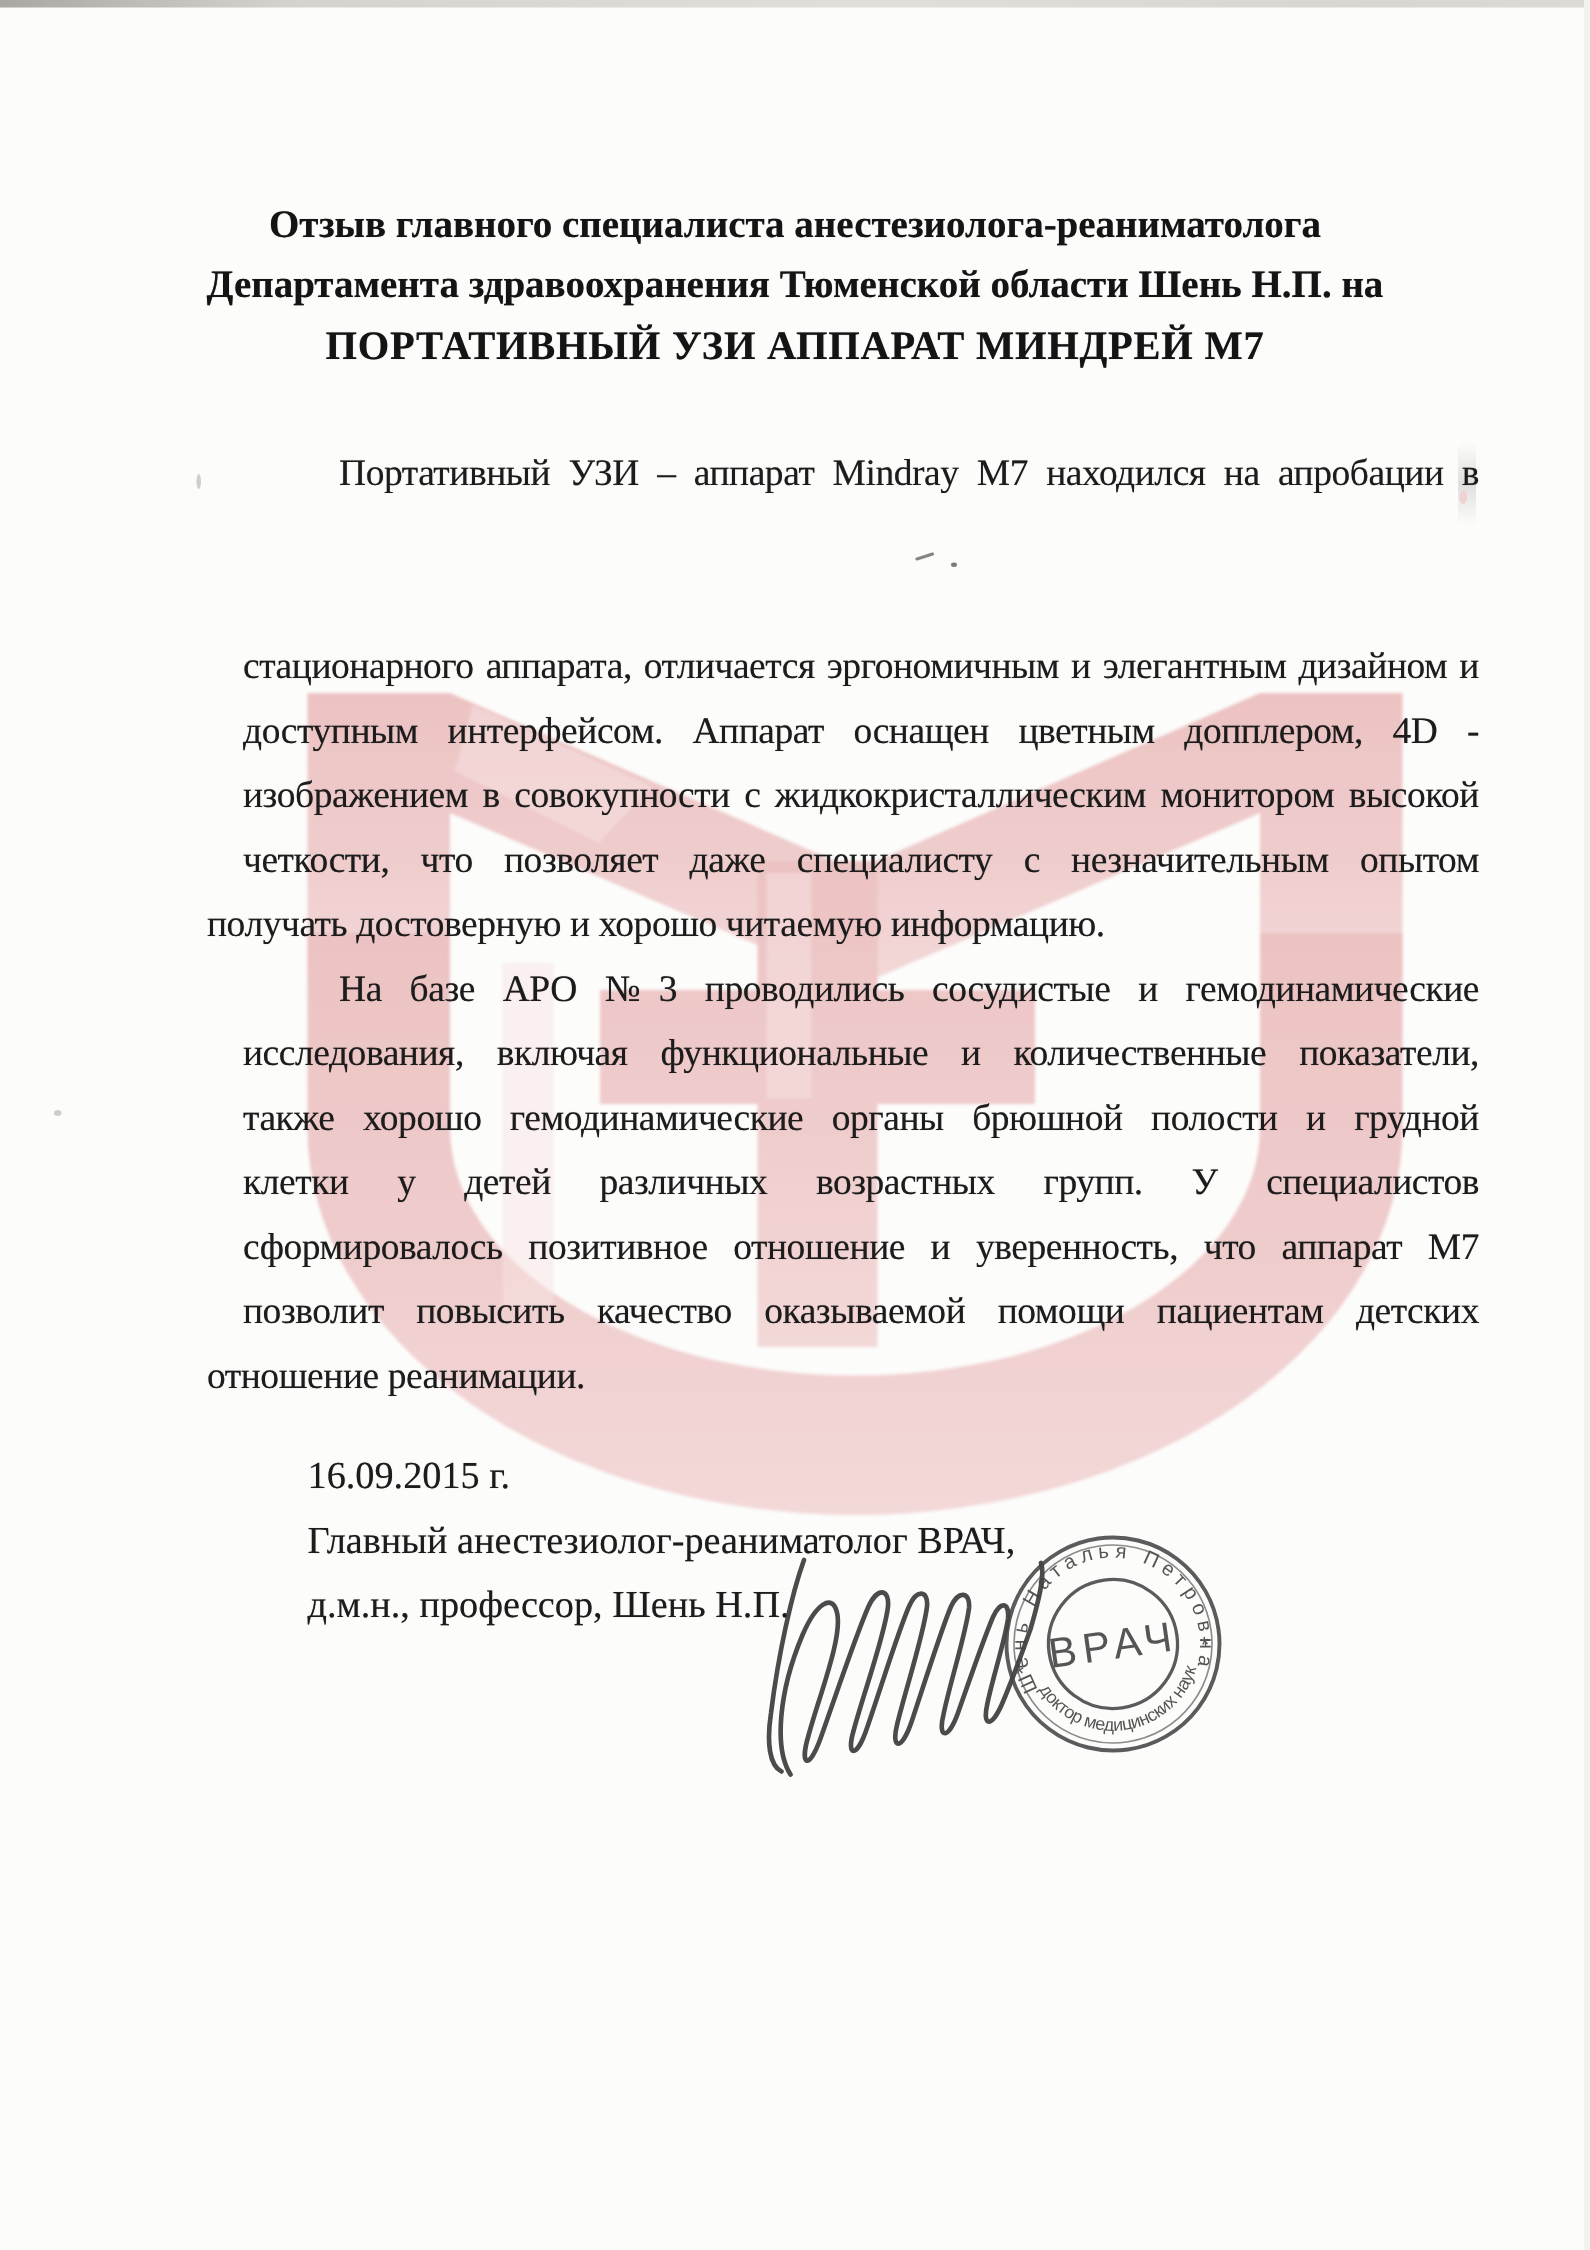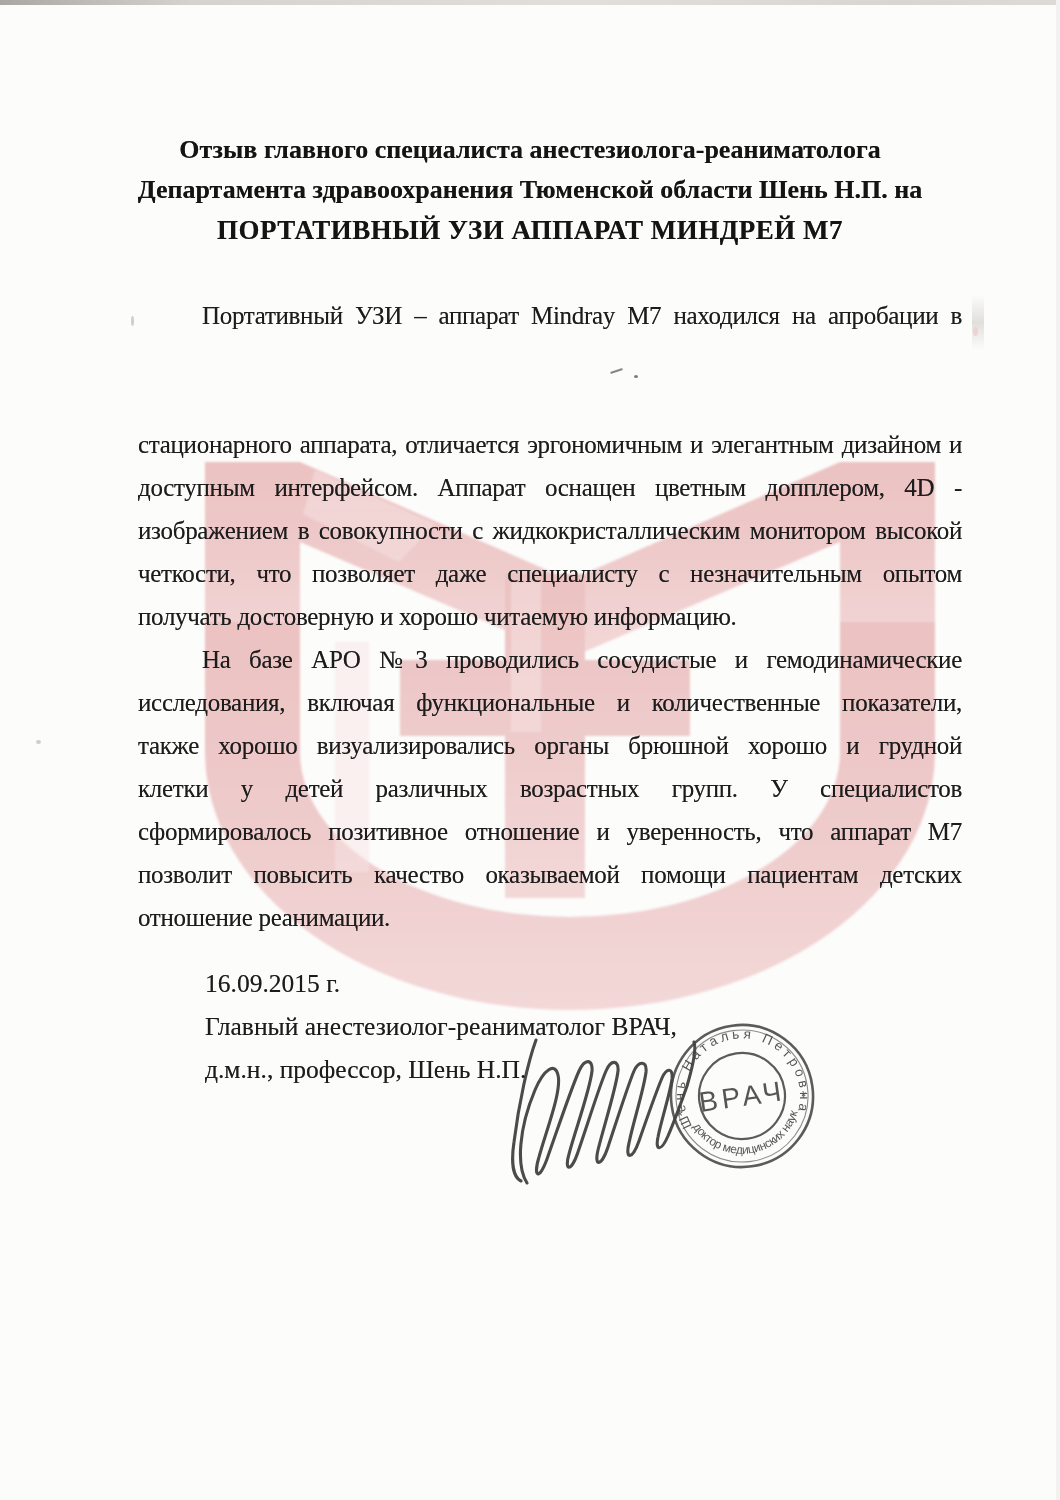--- a/index.html
+++ b/index.html
@@ -25,21 +25,21 @@
   .title-line{
     height:40px;line-height:40px;font-weight:bold;font-size:26px;color:#141414;
     white-space:nowrap;text-shadow:0 0 .5px rgba(0,0,0,.55);
   }
   .title-line.l3{font-size:27px;letter-spacing:.5px;}
   .bline{
     position:absolute;left:138px;width:824px;height:43px;line-height:43px;
     font-size:25px;letter-spacing:-0.3px;white-space:nowrap;
     text-shadow:0 0 .5px rgba(0,0,0,.5);
   }
-  .bline.j{white-space:normal;text-align:justify;text-align-last:justify;}
+  .bline.j{white-space:normal;text-align:justify;text-align-last:justify;margin-left:24px;}
   .bline.ind{padding-left:64px;width:760px;}
   .bline.pend{text-align:right;text-align-last:left;}
   .closing-line{
     position:absolute;left:205px;height:43px;line-height:43px;font-size:25.5px;
     white-space:nowrap;text-shadow:0 0 .5px rgba(0,0,0,.5);
   }
   .signature-svg{position:absolute;left:498px;top:1028px;width:205px;height:170px;}
   .stamp-svg{position:absolute;left:657px;top:1011px;width:170px;height:170px;opacity:.88;filter:blur(.3px);}
   .stamp-text{font-family:"Liberation Sans","DejaVu Sans",sans-serif;fill:#3f3f3f;}
   .speck{position:absolute;border-radius:50%;}
@@ -87,21 +87,21 @@
   </div>
 
   <div class="bline j ind" style="top:294px">Портативный УЗИ – аппарат Mindray M7 находился на апробации в</div>
   <div class="bline j" style="top:423px">стационарного аппарата, отличается эргономичным и элегантным дизайном и</div>
   <div class="bline j" style="top:466px">доступным интерфейсом. Аппарат оснащен цветным допплером, 4D -</div>
   <div class="bline j" style="top:509px">изображением в совокупности с жидкокристаллическим монитором высокой</div>
   <div class="bline j" style="top:552px">четкости, что позволяет даже специалисту с незначительным опытом</div>
   <div class="bline pend" style="top:595px">получать достоверную и хорошо читаемую информацию.</div>
   <div class="bline j ind" style="top:638px">На базе АРО №3 проводились сосудистые и гемодинамические</div>
   <div class="bline j" style="top:681px">исследования, включая функциональные и количественные показатели,</div>
-  <div class="bline j" style="top:724px">также хорошо визуализировались органы брюшной хорошо и грудной</div>
+  <div class="bline j" style="top:724px">также хорошо гемодинамические органы брюшной полости и грудной</div>
   <div class="bline j" style="top:767px">клетки у детей различных возрастных групп. У специалистов</div>
   <div class="bline j" style="top:810px">сформировалось позитивное отношение и уверенность, что аппарат М7</div>
   <div class="bline j" style="top:853px">позволит повысить качество оказываемой помощи пациентам детских</div>
   <div class="bline pend" style="top:896px">отношение реанимации.</div>
 
   <div class="closing-line" style="top:962px">16.09.2015 г.</div>
   <div class="closing-line" style="top:1005px">Главный анестезиолог-реаниматолог ВРАЧ,</div>
   <div class="closing-line" style="top:1048px">д.м.н., профессор, Шень Н.П.</div>
 
   <svg class="signature-svg" viewBox="498 1028 205 170" aria-hidden="true">

